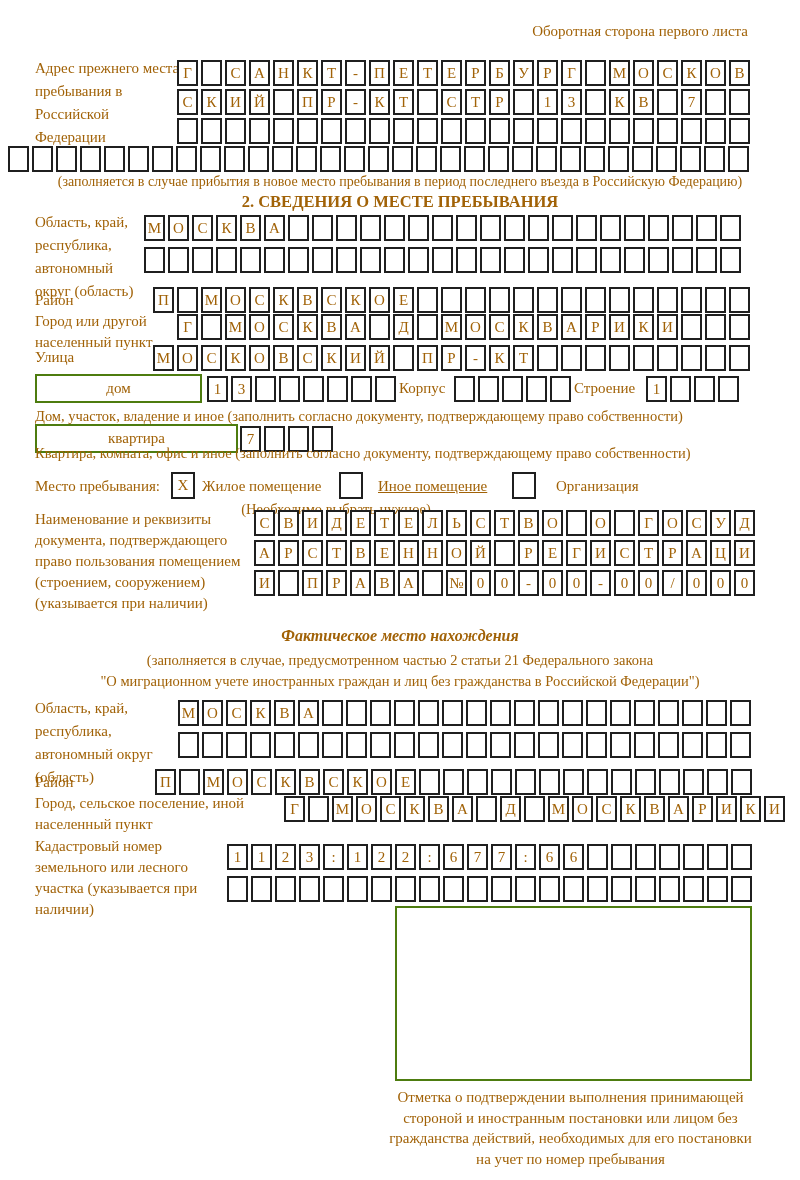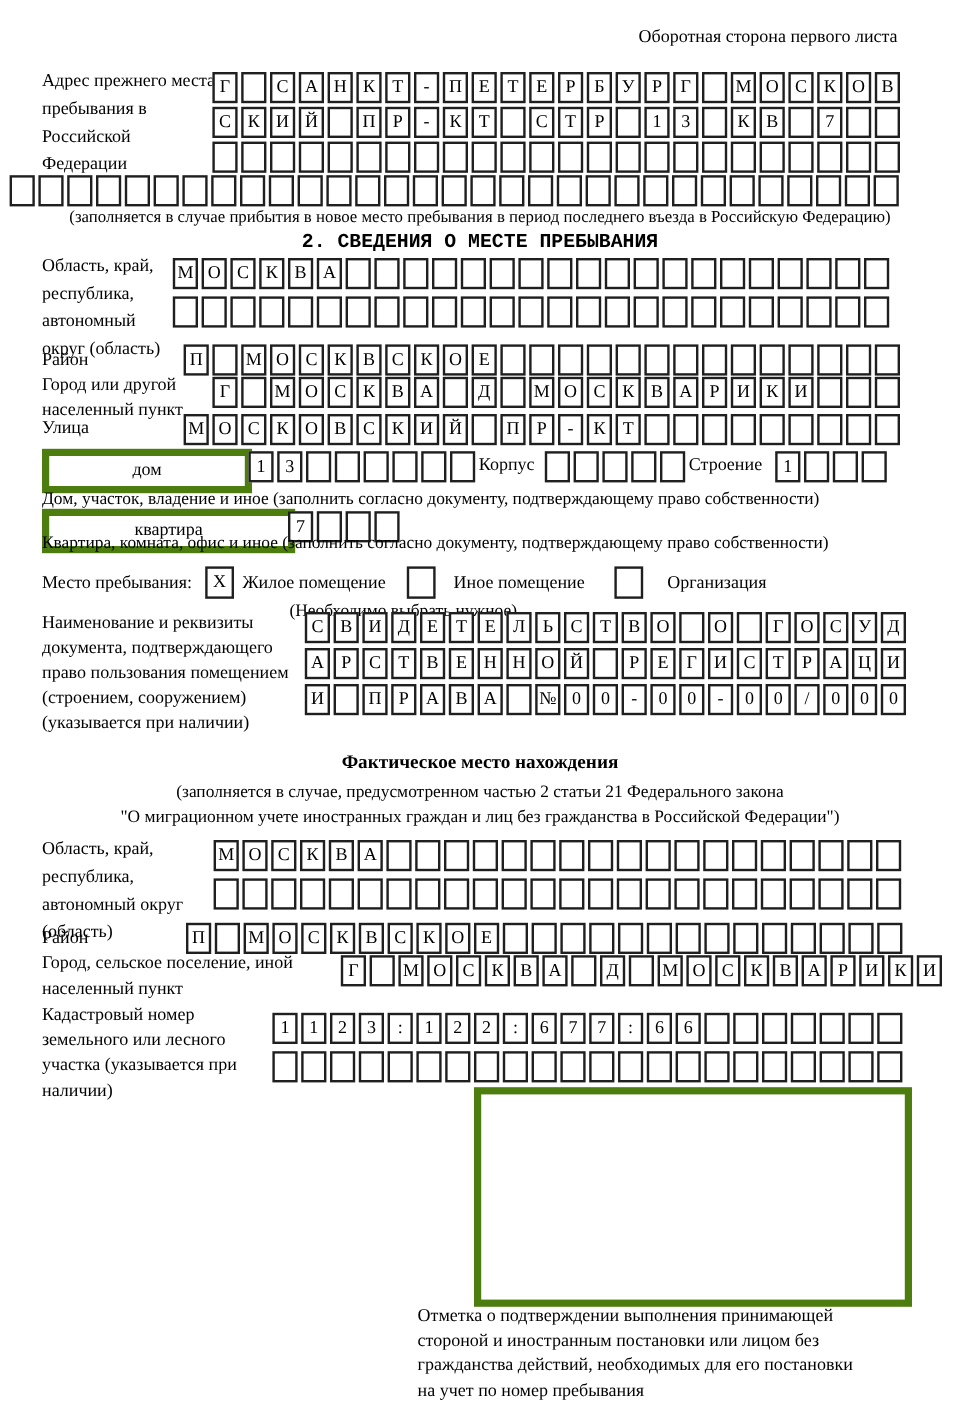--- a/index.html
+++ b/index.html
@@ -1,26 +1,26 @@
 <!DOCTYPE html>
 <html><head>
 <meta charset="utf-8">
 <style>
   html,body{margin:0;padding:0;background:#fff;}
   .page{position:relative;width:800px;height:1180px;background:#ffffff;
-        font-family:"Liberation Serif",serif;color:#000000;overflow:hidden;}
+        font-family:"Liberation Serif",serif;color:#a16207;overflow:hidden;}
   .row{position:absolute;display:flex;}
   .c{flex:none;width:17px;height:22px;border:2px solid #1f1f1f;margin-right:3px;
      display:flex;align-items:center;justify-content:center;font-size:15px;line-height:1;background:#fff;}
   .lbl{position:absolute;font-size:15px;line-height:23px;}
   .lbl2{position:absolute;font-size:15px;line-height:21px;}
   .cap{position:absolute;font-size:14.5px;line-height:18px;}
   .ctr{position:absolute;left:0;width:100%;text-align:center;}
   .ttl{position:absolute;left:0;width:100%;text-align:center;font-weight:bold;font-size:16.5px;}
-  .fbox{position:absolute;border:6px solid #4d7c0f;display:flex;align-items:center;justify-content:center;font-size:15px;background:#fff;}
+  .fbox{position:absolute;border:2px solid #4d7c0f;display:flex;align-items:center;justify-content:center;font-size:15px;background:#fff;}
   .chk{position:absolute;width:20px;height:23px;border:2px solid #1f1f1f;display:flex;align-items:center;justify-content:center;font-size:15px;background:#fff;}
   .inline-lbl{position:absolute;font-size:15px;line-height:23px;}
 </style>
 </head>
 <body>
 
 <div class="page">
 
   <div class="lbl" style="top:20px;right:52px;">Оборотная сторона первого листа</div>
 
@@ -131,21 +131,21 @@
       <span class="c"></span>
       <span class="c"></span>
       <span class="c"></span>
       <span class="c"></span>
       <span class="c"></span>
       <span class="c"></span>
       <span class="c"></span>
     </div>
   <div class="ctr" style="top:174px;font-size:14px;">(заполняется в случае прибытия в новое место пребывания в период последнего въезда в Российскую Федерацию)</div>
 
-  <div class="ttl" style="top:192px;font-family:Liberation Mono, monospace;">2. СВЕДЕНИЯ О МЕСТЕ ПРЕБЫВАНИЯ</div>
+  <div class="ttl" style="top:192px;">2. СВЕДЕНИЯ О МЕСТЕ ПРЕБЫВАНИЯ</div>
 
   <div class="lbl" style="left:35px;top:211px;width:112px;">Область, край, республика, автономный округ (область)</div>
   <div class="row" style="left:144px;top:215px;">
       <span class="c">М</span>
       <span class="c">О</span>
       <span class="c">С</span>
       <span class="c">К</span>
       <span class="c">В</span>
       <span class="c">А</span>
       <span class="c"></span>
@@ -316,21 +316,21 @@
       <span class="c"></span>
       <span class="c"></span>
       <span class="c"></span>
     </div>
   <div class="cap" style="left:35px;top:444px;">Квартира, комната, офис и иное (заполнить согласно документу, подтверждающему право собственности)</div>
 
   <div class="inline-lbl" style="left:35px;top:475px;">Место пребывания:</div>
   <div class="chk" style="left:171px;top:472px;">X</div>
   <div class="inline-lbl" style="left:202px;top:475px;">Жилое помещение</div>
   <div class="chk" style="left:339px;top:472px;"></div>
-  <div class="inline-lbl" style="left:378px;top:475px;">Иное помещение</div>
+  <div class="inline-lbl" style="left:378px;top:475px;text-decoration:underline;">Иное помещение</div>
   <div class="chk" style="left:512px;top:472px;"></div>
   <div class="inline-lbl" style="left:556px;top:475px;">Организация</div>
   <div class="cap" style="left:166px;top:500px;width:340px;text-align:center;">(Необходимо выбрать нужное)</div>
 
   <div class="lbl2" style="left:35px;top:509px;width:218px;">Наименование и реквизиты документа, подтверждающего право пользования помещением (строением, сооружением) (указывается при наличии)</div>
   <div class="row" style="left:254px;top:510px;">
       <span class="c">С</span>
       <span class="c">В</span>
       <span class="c">И</span>
       <span class="c">Д</span>
@@ -392,21 +392,21 @@
       <span class="c">0</span>
       <span class="c">-</span>
       <span class="c">0</span>
       <span class="c">0</span>
       <span class="c">/</span>
       <span class="c">0</span>
       <span class="c">0</span>
       <span class="c">0</span>
     </div>
 
-  <div class="ttl" style="top:627px;font-size:16px;">Фактическое место нахождения</div>
+  <div class="ttl" style="top:627px;font-size:16px;font-style:italic;">Фактическое место нахождения</div>
   <div class="ctr" style="top:652px;font-size:14.5px;">(заполняется в случае, предусмотренном частью 2 статьи 21 Федерального закона</div>
   <div class="ctr" style="top:673px;font-size:14.5px;">"О миграционном учете иностранных граждан и лиц без гражданства в Российской Федерации")</div>
 
   <div class="lbl" style="left:35px;top:697px;width:150px;">Область, край, республика, автономный округ (область)</div>
   <div class="row" style="left:178px;top:700px;">
       <span class="c">М</span>
       <span class="c">О</span>
       <span class="c">С</span>
       <span class="c">К</span>
       <span class="c">В</span>
@@ -555,20 +555,20 @@
       <span class="c"></span>
       <span class="c"></span>
       <span class="c"></span>
       <span class="c"></span>
       <span class="c"></span>
       <span class="c"></span>
       <span class="c"></span>
     </div>
 
   <div class="fbox" style="left:395px;top:906px;width:353px;height:171px;"></div>
-  <div style="position:absolute;left:348px;top:1087px;width:445px;text-align:left;font-size:15px;line-height:20.5px;">
+  <div style="position:absolute;left:348px;top:1087px;width:445px;text-align:center;font-size:15px;line-height:20.5px;">
     <div>Отметка о подтверждении выполнения принимающей</div>
     <div>стороной и иностранным постановки или лицом без</div>
     <div>гражданства действий, необходимых для его постановки</div>
     <div>на учет по номер пребывания</div>
   </div>
 
 </div>
 
 </body></html>

